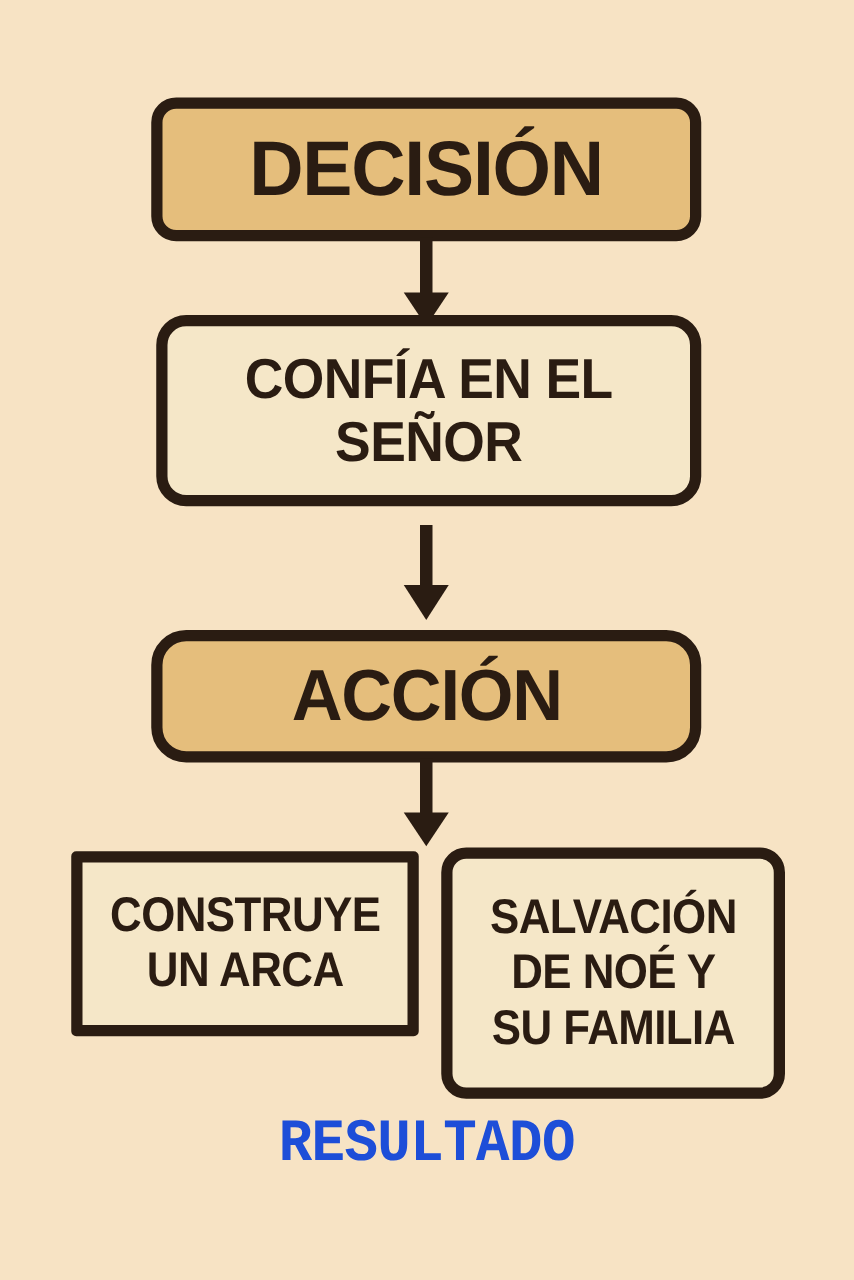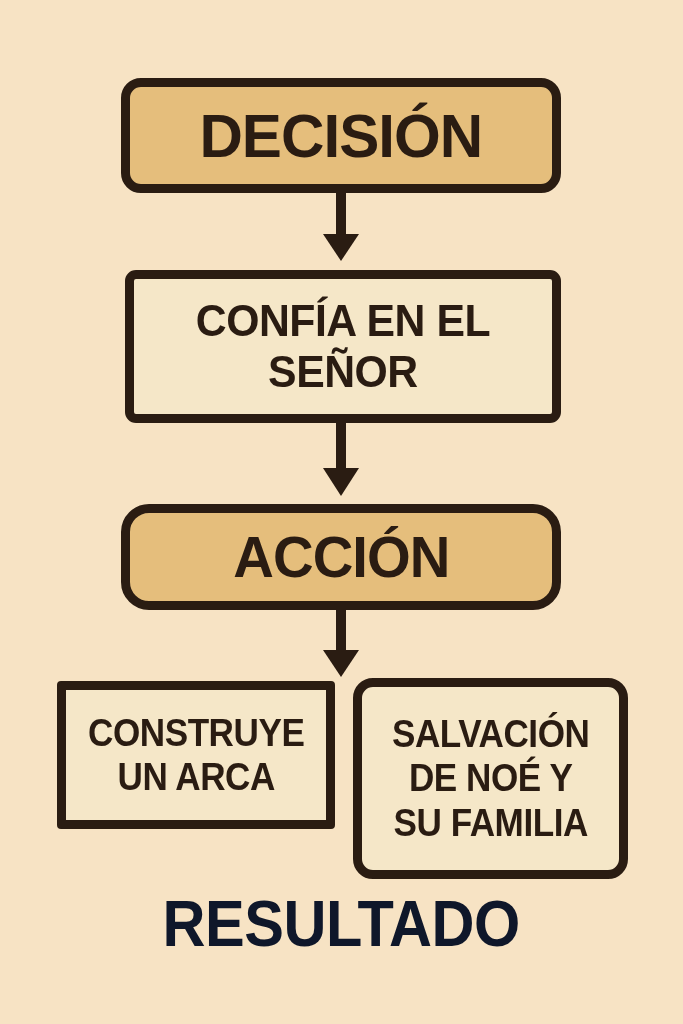--- a/index.html
+++ b/index.html
@@ -56,22 +56,22 @@
     left: 121px; top: 78px; width: 440px; height: 115px;
     border-radius: 20px;
   }
   #node-decision .txt {
     font-size: 62px;
     letter-spacing: -1px;
     transform: scaleX(0.97);
   }
 
   #node-confia {
-    left: 125px; top: 270px; width: 436px; height: 153px;
-    border-radius: 11px;
+    left: 125px; top: 252px; width: 436px; height: 153px;
+    border-radius: 24px;
   }
   #node-confia .txt {
     font-size: 45px;
     line-height: 1.12;
     transform: scaleX(0.95);
   }
 
   #node-accion {
     left: 121px; top: 504px; width: 440px; height: 106px;
     border-radius: 28px;
@@ -111,26 +111,27 @@
   #arrow-1 { left: 306px; top: 190px;  height: 74px;  }
   #arrow-2 { left: 306px; top: 420px;  height: 79px;  }
   #arrow-3 { left: 306px; top: 607px;  height: 73px;  }
 
   
   #result-label {
     position: absolute;
     left: 0; top: 892px;
     width: 683px;
     text-align: center;
-    color: #0f172a;
-    font-size: 64px;
+    color: #1d4ed8;
+    font-size: 48px;
     font-weight: 700;
     letter-spacing: -0.5px;
     text-transform: uppercase;
     line-height: 1;
+    font-family: Liberation Mono, monospace;
   }
   #result-label span {
     display: inline-block;
     transform: scaleX(0.93);
   }
 </style>
 </head>
 <body>
 
 <div id="canvas">

